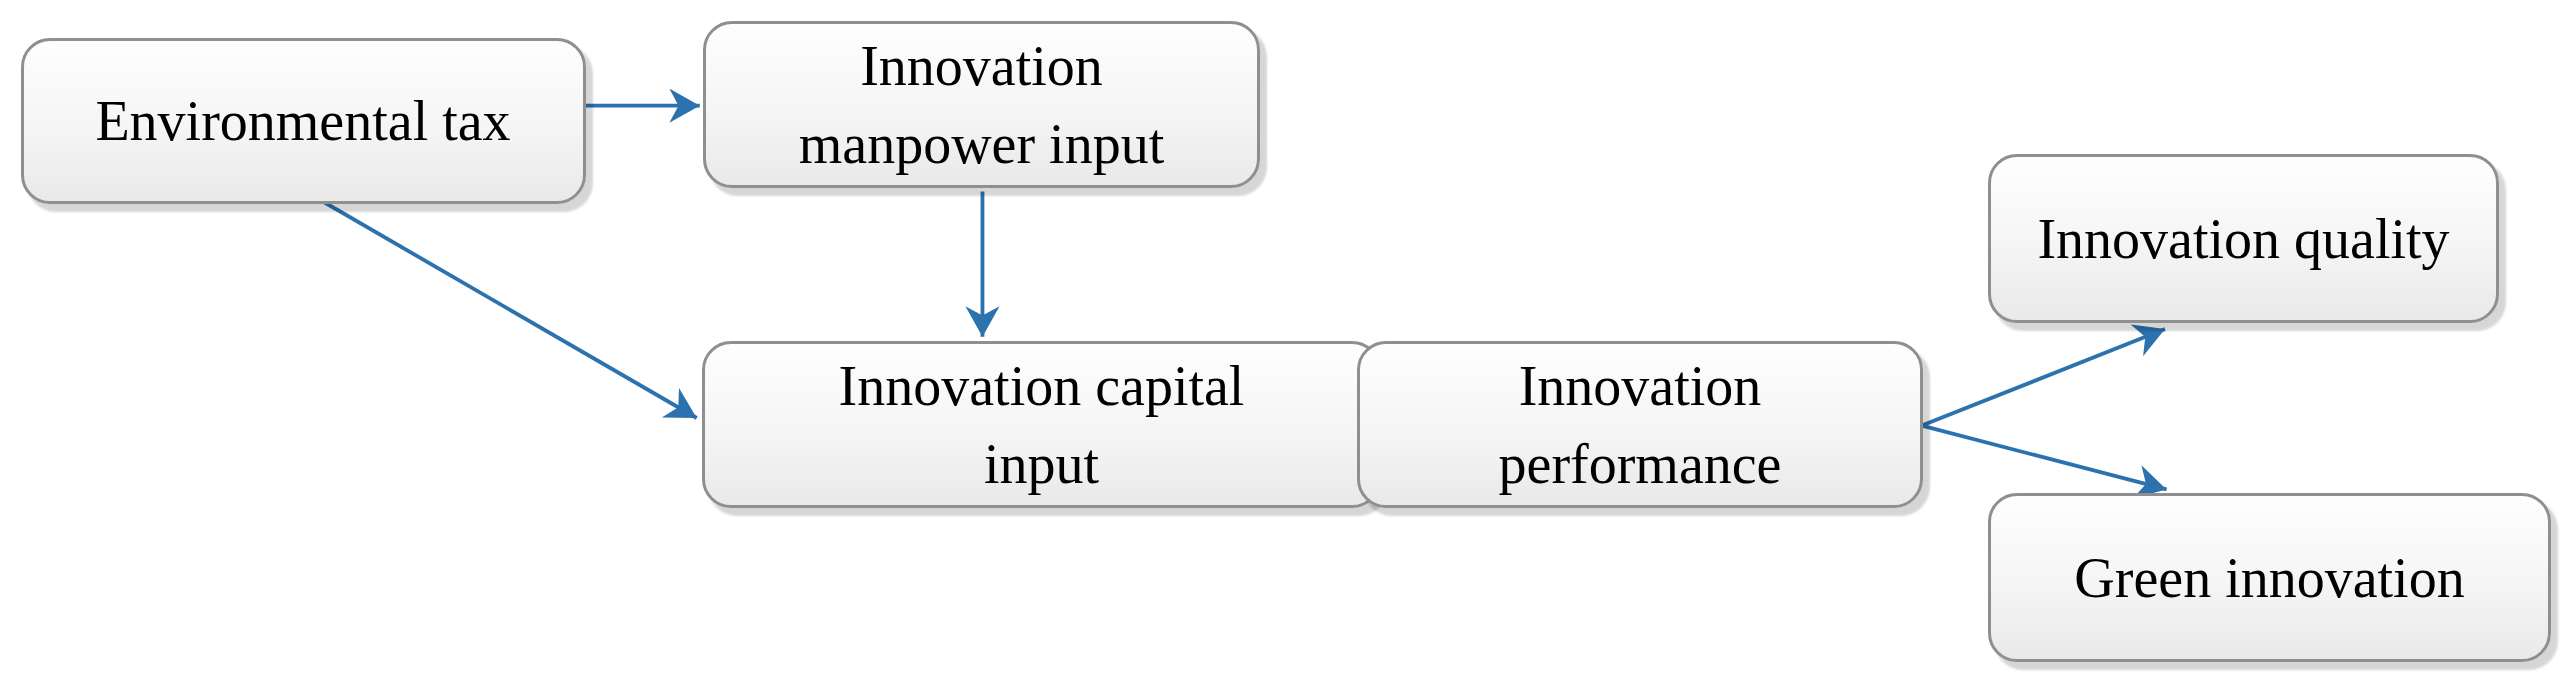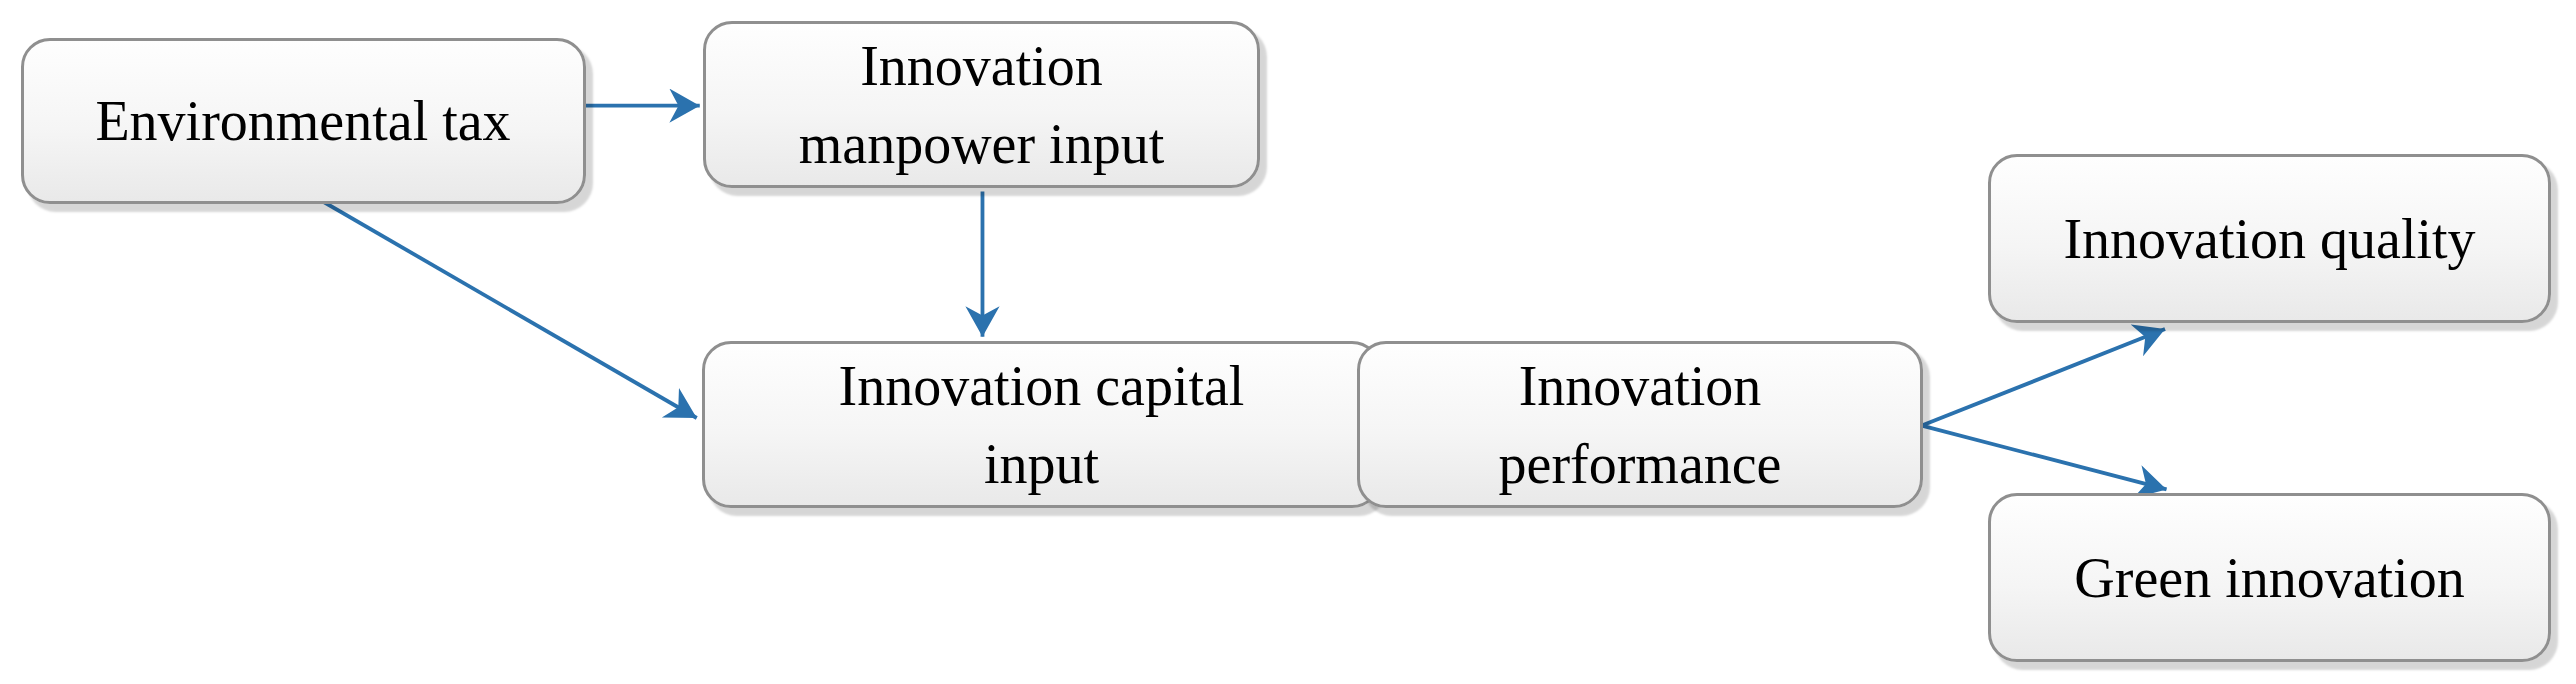--- a/index.html
+++ b/index.html
@@ -95,21 +95,21 @@
   <div class="node" style="left:702px; top:341px; width:679px; height:167px;">
     <span class="node-label">Innovation capital
 input</span>
   </div>
 
   <div class="node" style="left:1357px; top:341px; width:566px; height:167px;">
     <span class="node-label">Innovation
 performance</span>
   </div>
 
-  <div class="node" style="left:1988px; top:154px; width:563px; height:169px;">
+  <div class="node" style="left:1988px; top:154px; width:511px; height:169px;">
     <span class="node-label">Innovation quality</span>
   </div>
 
   <div class="node" style="left:1988px; top:493px; width:563px; height:169px;">
     <span class="node-label">Green innovation</span>
   </div>
 
 </div>
 
 

